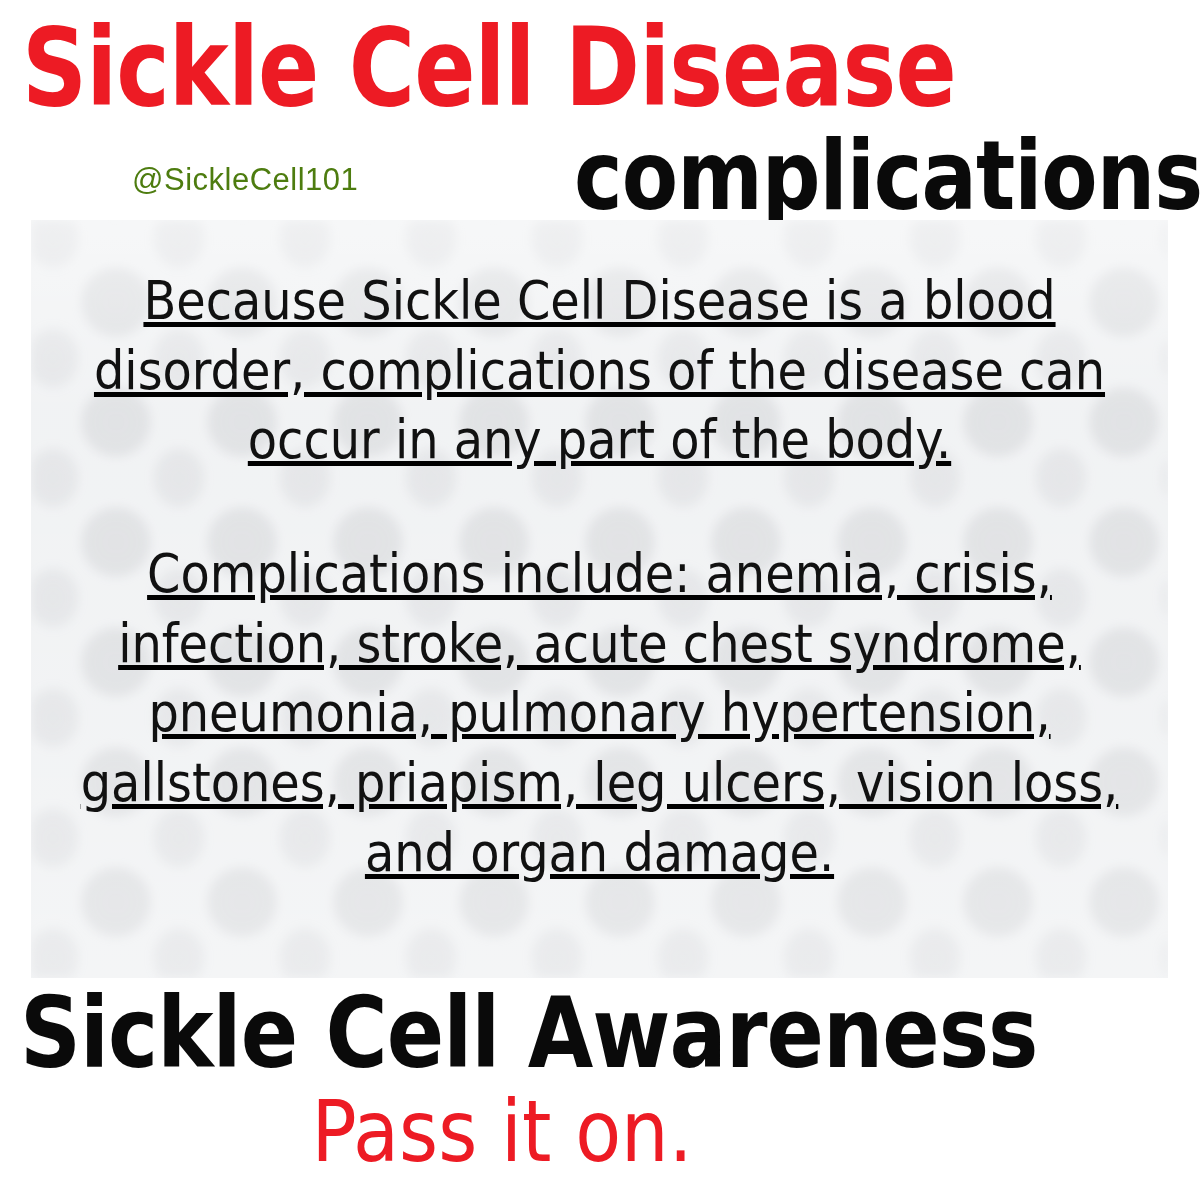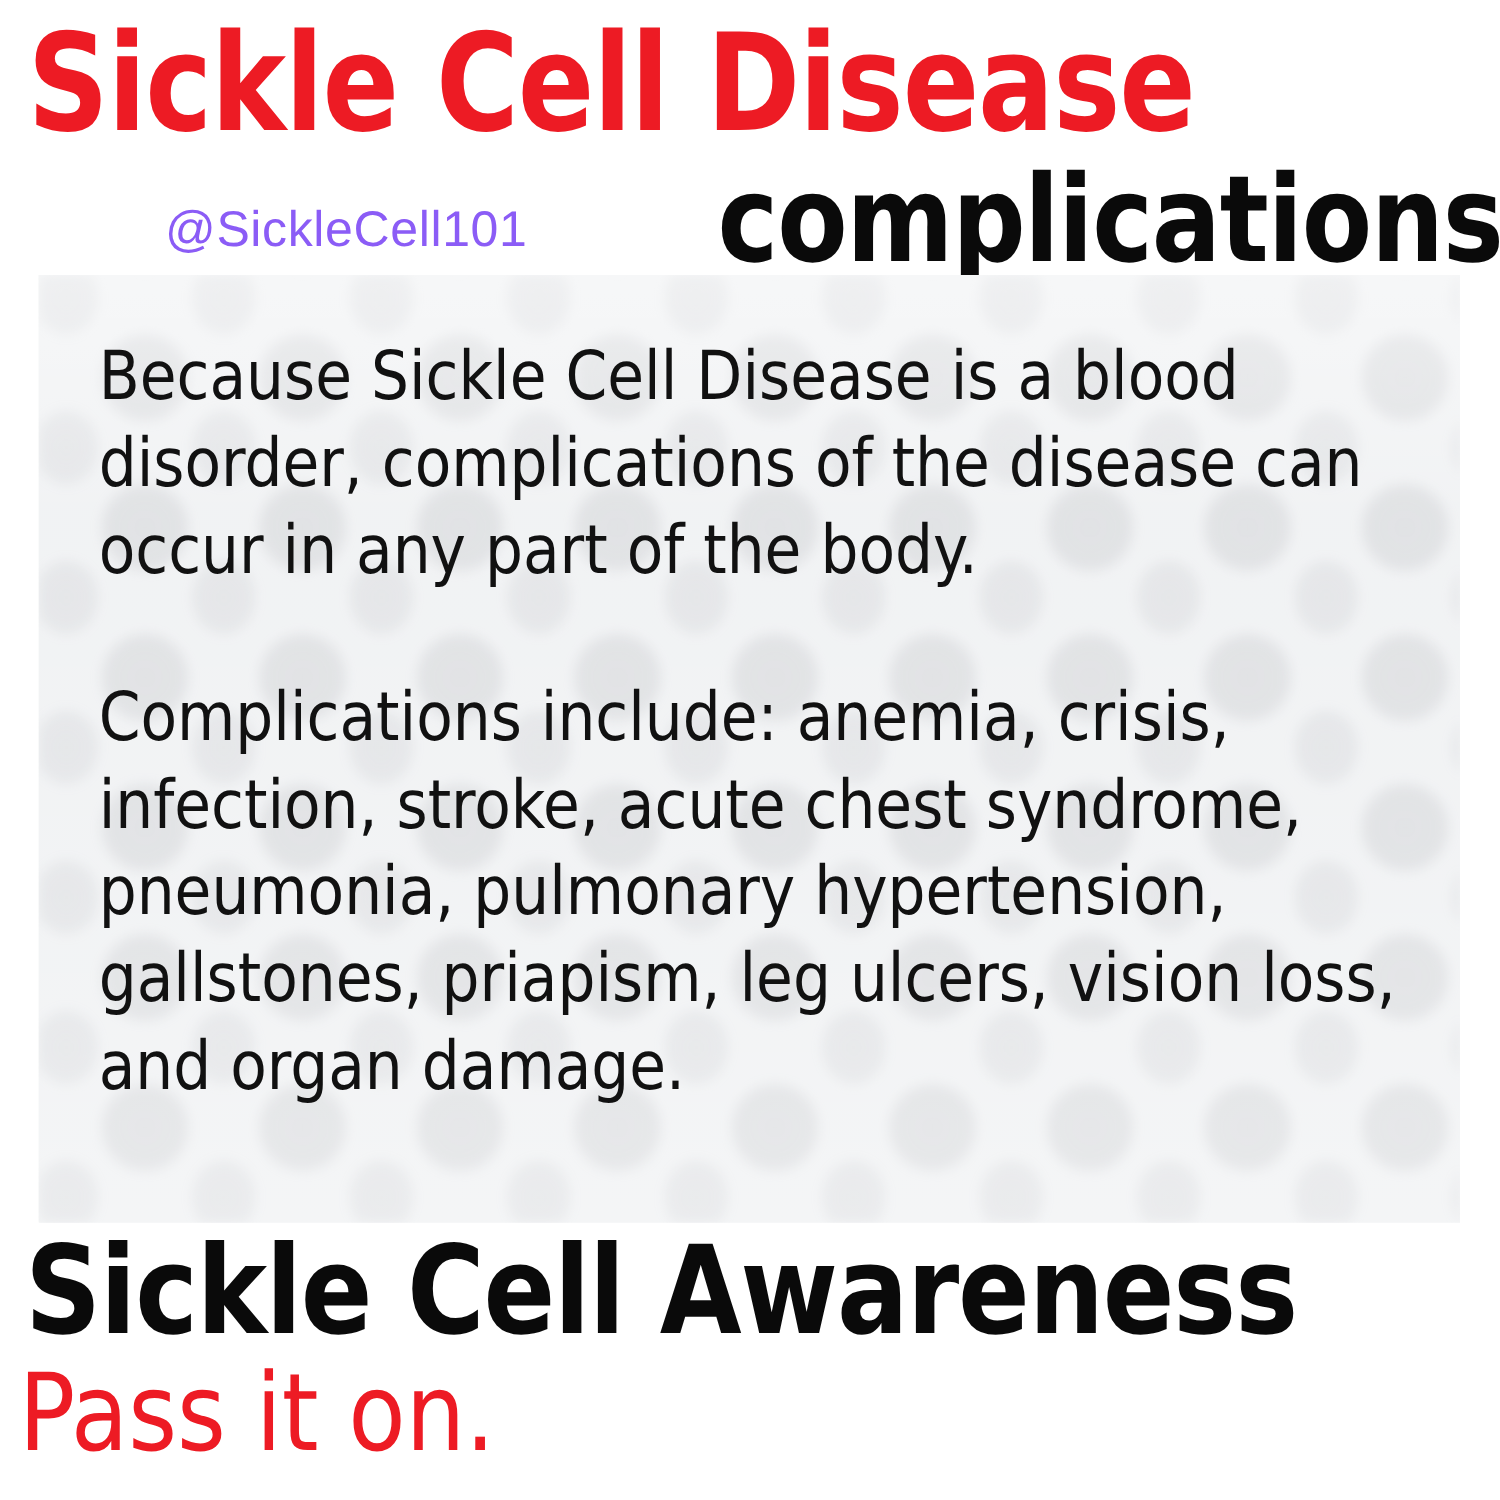--- a/index.html
+++ b/index.html
@@ -61,23 +61,23 @@
     transform: scaleX(0.95);
     transform-origin: right top;
   }
 
   .handle {
     position: absolute;
     left: 118px;
     top: 164px;
     font-family: "Liberation Sans", sans-serif;
     font-weight: 400;
-    font-size: 40px;
-    line-height: 1;
-    color: #8b5cf6;
+    font-size: 31px;
+    line-height: 1;
+    color: #4d7c0f;
     white-space: nowrap;
     letter-spacing: 0.5px;
   }
 
   
   .panel {
     position: absolute;
     left: 31px;
     top: 220px;
     width: 1137px;
@@ -109,21 +109,22 @@
     inset: 0;
     background:
       linear-gradient(to bottom, rgba(255,255,255,0.55) 0%, rgba(255,255,255,0.28) 25%, rgba(255,255,255,0.30) 60%, rgba(255,255,255,0.42) 100%);
   }
 
   .panel-text {
     position: absolute;
     inset: 0;
     padding: 46px 40px 0 40px;
     box-sizing: border-box;
-    text-align: left;
+    text-align: center;
+    text-decoration: underline;
   }
 
   .para {
     font-family: "Liberation Sans Narrow", "DejaVu Sans Condensed", "Liberation Sans", sans-serif;
     font-weight: 400;
     font-size: 54px;
     line-height: 1.29;
     color: #111111;
     margin: 0;
     letter-spacing: 0px;
@@ -133,21 +134,21 @@
     margin-top: 64px;
   }
 
   
   .footer {
     position: absolute;
     left: 0;
     top: 978px;
     width: 1004px;
     height: 222px;
-    text-align: left;
+    text-align: center;
   }
 
   .footer-main {
     position: absolute;
     left: 0;
     right: 0;
     top: 6px;
     font-family: "Liberation Sans Narrow", "DejaVu Sans Condensed", "Liberation Sans", sans-serif;
     font-weight: bold;
     font-size: 98px;

